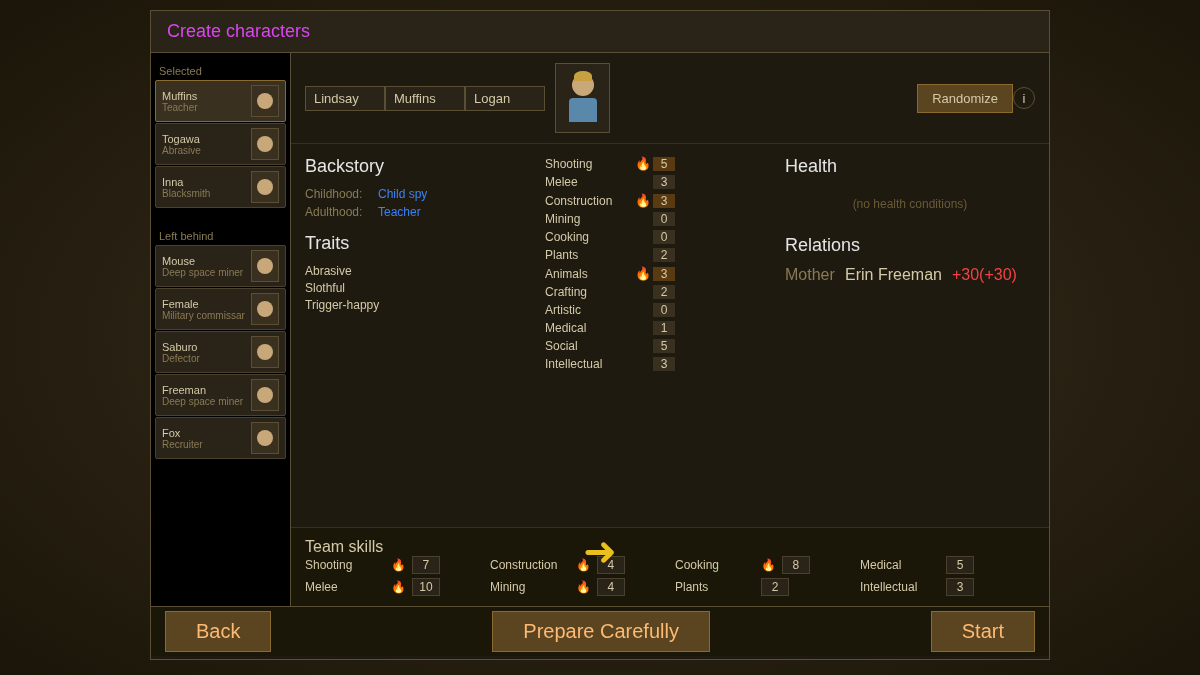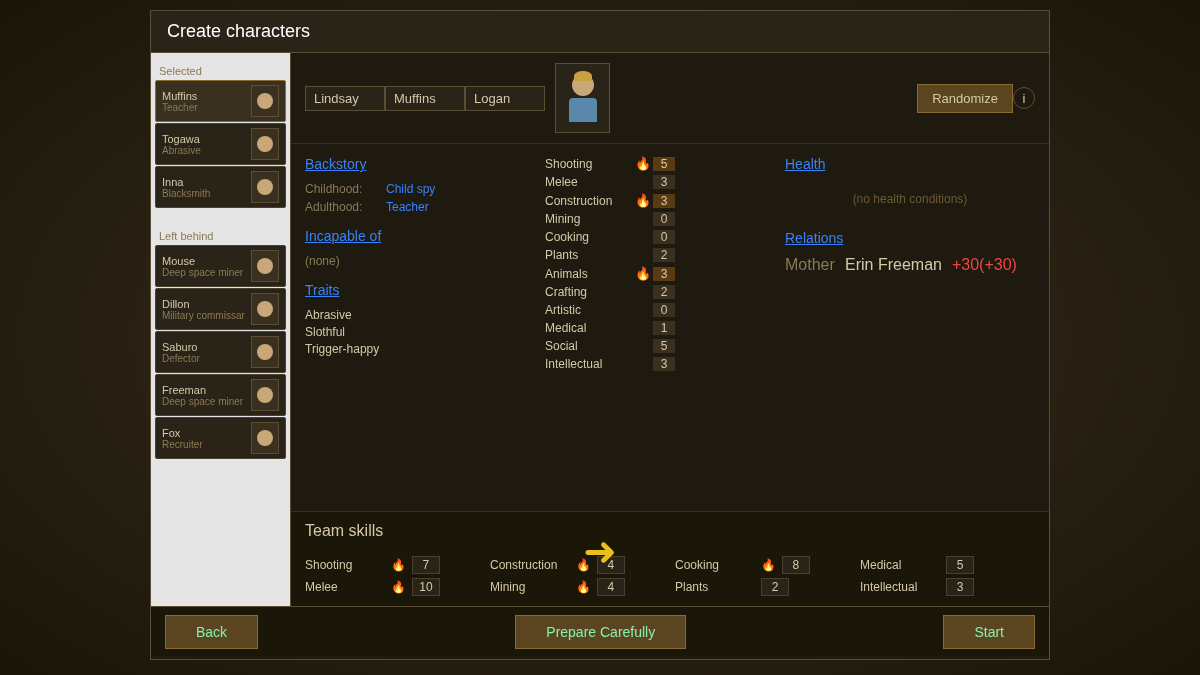--- a/index.html
+++ b/index.html
@@ -32,34 +32,34 @@
       z-index: 1;
     }
 
     
     .title-bar {
       background: #2a2318;
       padding: 10px 16px;
       border-bottom: 1px solid #5a4f35;
     }
     .title-bar h1 {
-      color: #ffffff;
+      color: #d946ef;
       font-size: 18px;
       font-weight: normal;
     }
 
     .content-area {
       display: flex;
       height: calc(100% - 45px - 50px);
     }
 
     
     .sidebar {
       width: 140px;
-      background: #e5e5e5;
+      background: #000000;
       border-right: 1px solid #5a4f35;
       padding: 8px 0;
       overflow-y: auto;
     }
 
     .sidebar-section-label {
       font-size: 11px;
       color: #8a7a55;
       padding: 4px 8px 2px;
     }
@@ -214,29 +214,28 @@
       display: grid;
       grid-template-columns: 220px 220px 1fr;
       padding: 12px 14px;
       gap: 0 20px;
       flex: 1;
       overflow: hidden;
     }
 
     
     .section-title {
-      font-size: 14px;
-      color: #3b82f6;
+      font-size: 18px;
+      color: #e5e5e5;
       margin-bottom: 10px;
-      text-decoration: underline;
     }
 
     .backstory-row {
       display: flex;
-      gap: 16px;
+      gap: 8px;
       margin-bottom: 4px;
       font-size: 12px;
     }
     .backstory-label { color: #8a7a55; min-width: 65px; }
     .backstory-value { color: #3b82f6; }
 
     .incapable-section { margin-top: 14px; }
     .incapable-none { font-size: 12px; color: #8a7a55; margin-top: 6px; }
 
     .traits-section { margin-top: 14px; }
@@ -276,21 +275,21 @@
 
     
     .team-skills {
       border-top: 1px solid #3a3020;
       padding: 10px 14px;
       background: #1a1608;
     }
     .team-skills-title {
       font-size: 16px;
       color: #d4c9a8;
-      margin-bottom: 16px;
+      margin-bottom: 0;
     }
     .team-skills-grid {
       display: grid;
       grid-template-columns: repeat(4, 1fr);
       gap: 4px 10px;
     }
     .team-skill-row {
       display: flex;
       align-items: center;
       gap: 6px;
@@ -315,23 +314,23 @@
       justify-content: space-between;
       border-top: 1px solid #5a4f35;
       padding: 0 14px;
       background: #1a1608;
       position: relative;
     }
 
     .footer-btn {
       background: #5a4520;
       border: 1px solid #8a6a30;
-      color: #86efac;
+      color: #fdba74;
       padding: 8px 30px;
-      font-size: 14px;
+      font-size: 20px;
       cursor: pointer;
     }
     .footer-btn.center {
       background: #5a4520;
       border: 1px solid #8a6a30;
     }
 
     .arrow-indicator {
       position: absolute;
       left: 50%;
@@ -395,21 +394,21 @@
     <div class="char-info">
       <div class="char-name">Mouse</div>
       <div class="char-role">Deep space miner</div>
     </div>
     <div class="char-avatar">
       <div class="avatar-head"></div>
     </div>
   </div>
           <div class="character-card">
     <div class="char-info">
-      <div class="char-name">Dillon</div>
+      <div class="char-name">Female</div>
       <div class="char-role">Military commissar</div>
     </div>
     <div class="char-avatar">
       <div class="avatar-head"></div>
     </div>
   </div>
           <div class="character-card">
     <div class="char-info">
       <div class="char-name">Saburo</div>
       <div class="char-role">Defector</div>
@@ -466,24 +465,20 @@
           <div class="section-title">Backstory</div>
           <div class="backstory-row">
             <span class="backstory-label">Childhood:</span>
             <span class="backstory-value">Child spy</span>
           </div>
           <div class="backstory-row">
             <span class="backstory-label">Adulthood:</span>
             <span class="backstory-value">Teacher</span>
           </div>
 
-          <div class="incapable-section">
-            <div class="section-title">Incapable of</div>
-            <div class="incapable-none">(none)</div>
-          </div>
 
           <div class="traits-section">
             <div class="section-title">Traits</div>
             <div id="traits-list">
                 <div class="trait-item">Abrasive</div>
                 <div class="trait-item">Slothful</div>
                 <div class="trait-item">Trigger-happy</div>
               </div>
           </div>
         </div>

